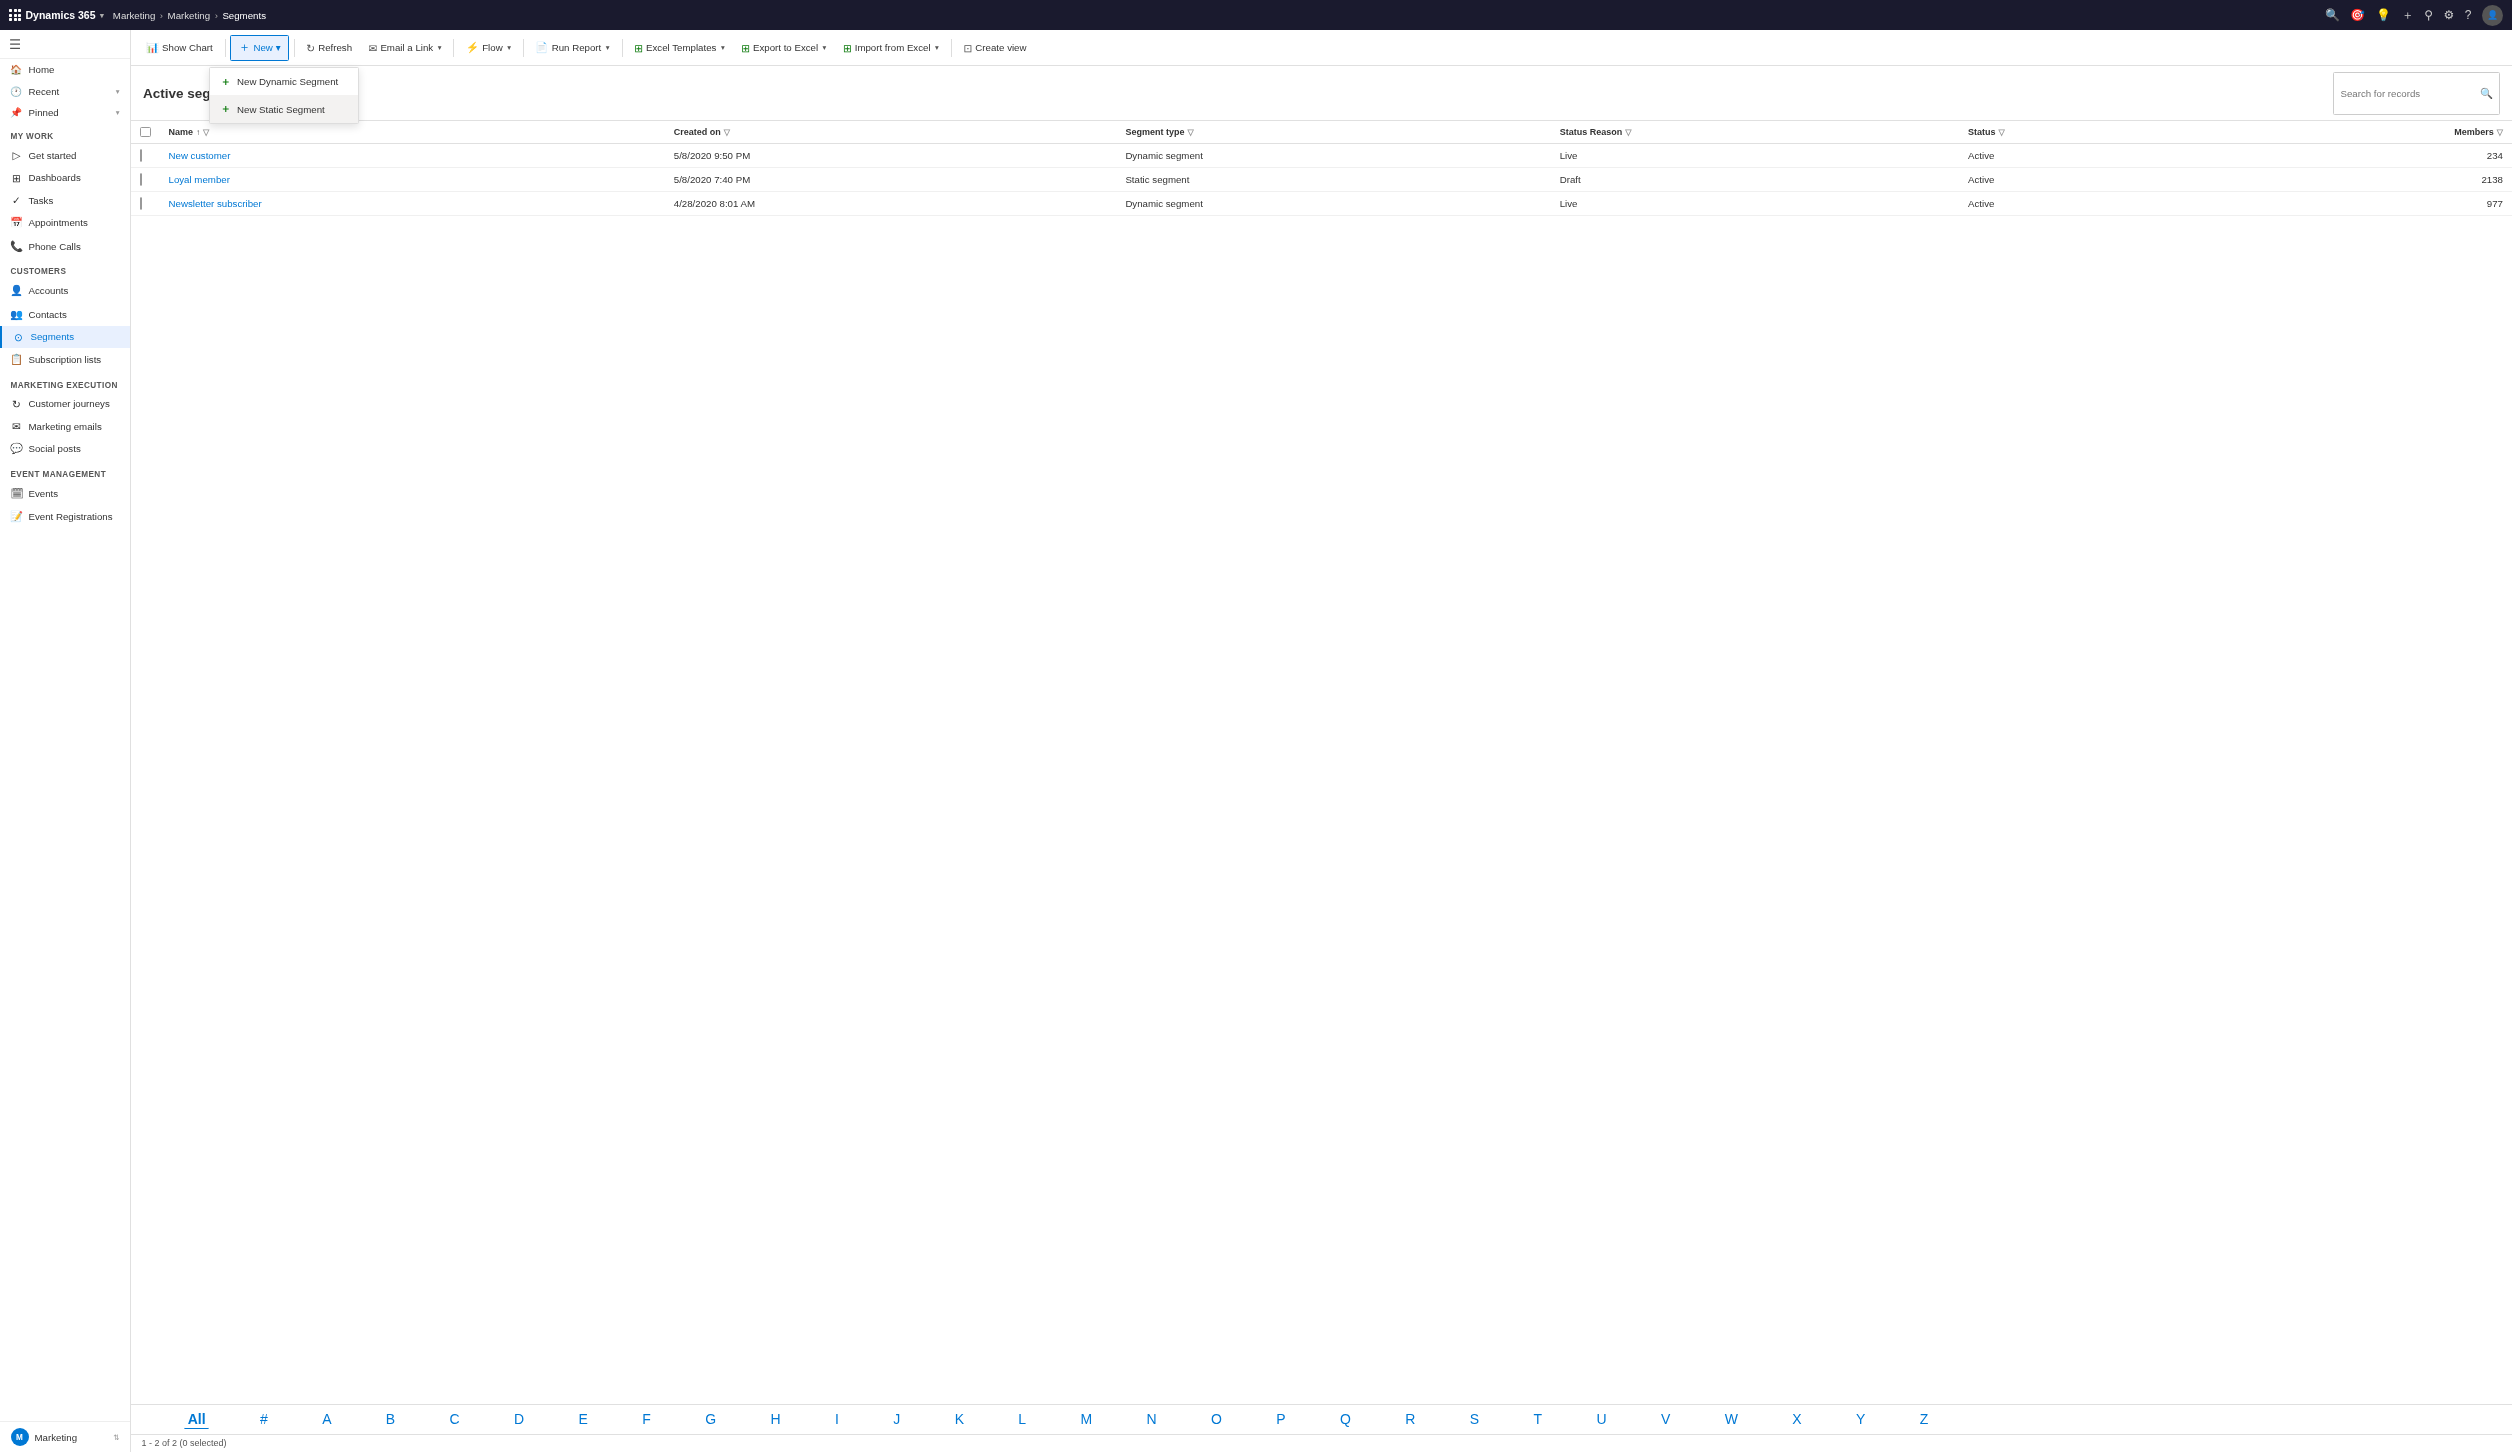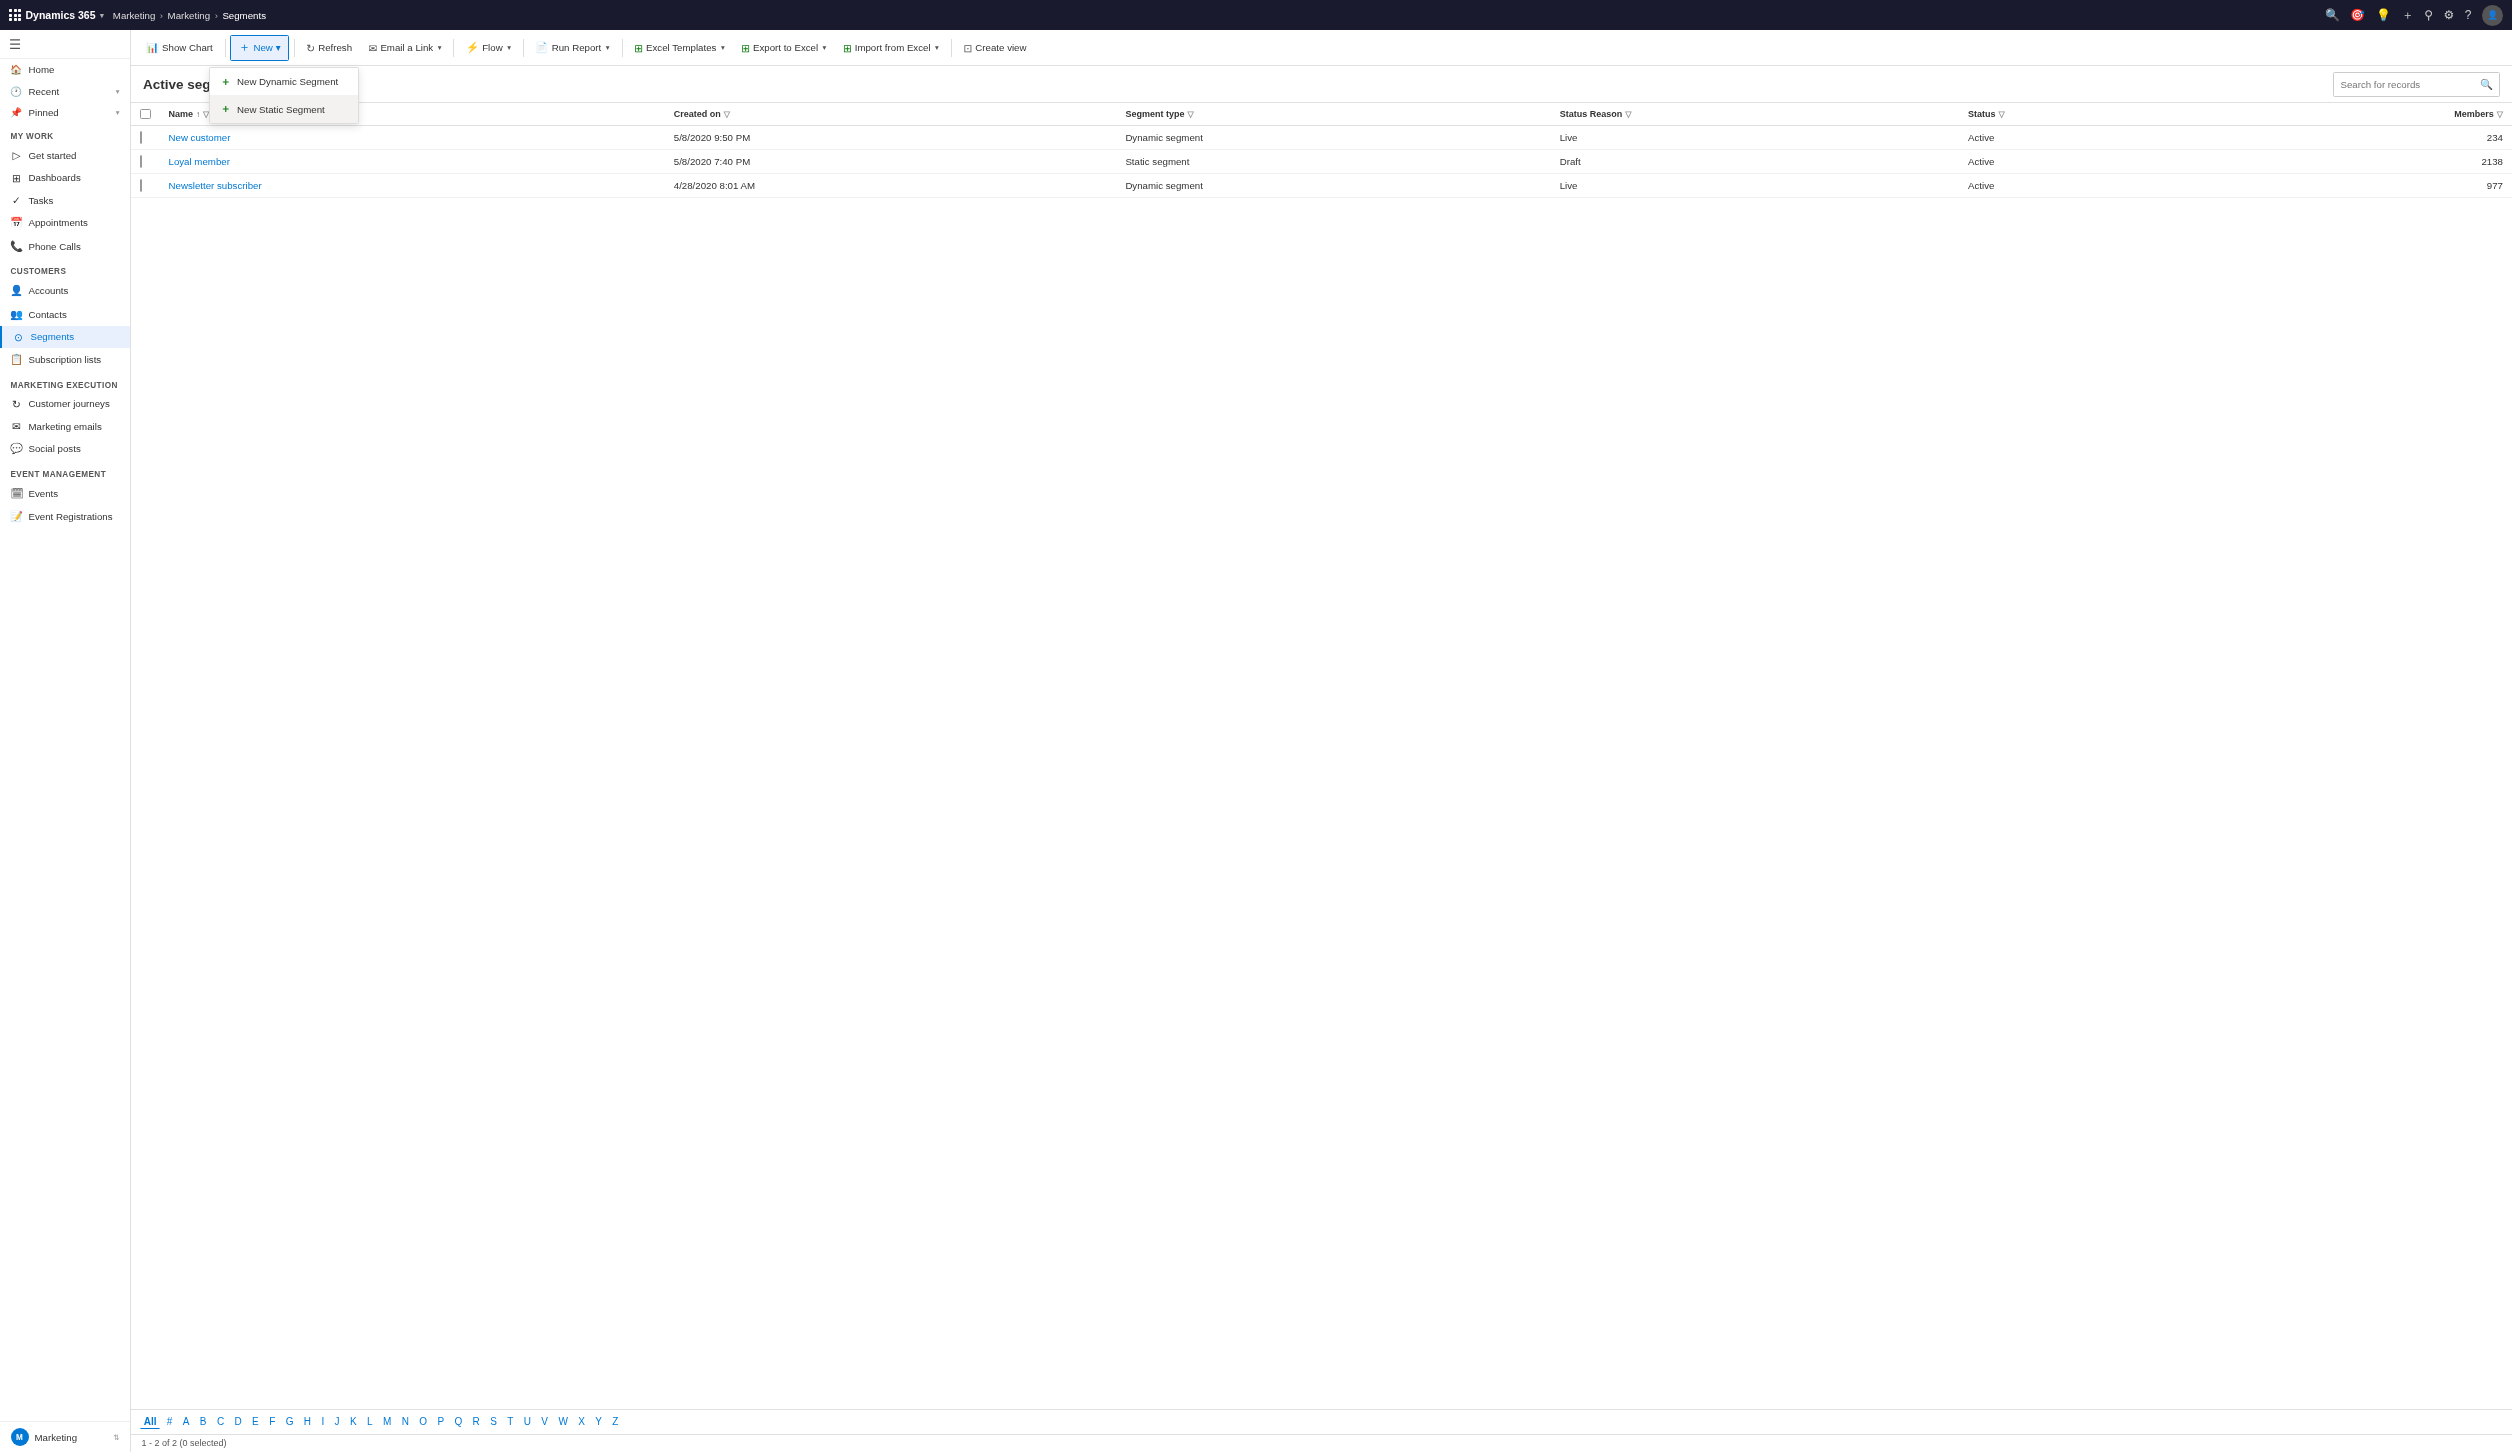--- a/index.html
+++ b/index.html
@@ -124,21 +124,21 @@
     .page-header {
       display: flex;
       align-items: center;
       justify-content: space-between;
       padding: 6px 12px 4.5px;
       border-bottom: 0.7px solid #e0e0e0;
       background: #fff;
       flex-shrink: 0;
     }
     .page-title { font-size: 13.5px; font-weight: 600; color: #333; }
-    .search-box { display: flex; align-items: center; border: 0.7px solid #ccc; border-radius: 1.5px; padding: 5px 6px; gap: 4.5px; background: #fff; }
+    .search-box { display: flex; align-items: center; border: 0.7px solid #ccc; border-radius: 1.5px; padding: 14px 6px; gap: 4.5px; background: #fff; }
     .search-box input { border: none; outline: none; font-size: 9.7px; color: #666; width: 135px; background: transparent; }
     .search-box .search-icon { color: #555; font-size: 10.5px; }
 
     
     .table-container { flex: 1; overflow-y: auto; position: relative; }
     table { width: 100%; border-collapse: collapse; }
     thead tr { border-bottom: 1.5px solid #e0e0e0; background: #f9a8d4; }
     thead th { padding: 6px 9px; text-align: left; font-size: 9px; font-weight: 600; color: #333; white-space: nowrap; position: sticky; top: 0; background: #fff; z-index: 5; }
     thead th .th-content { display: flex; align-items: center; gap: 3px; }
     thead th .filter-icon { color: #999; font-size: 8.2px; cursor: pointer; }
@@ -153,21 +153,21 @@
     .alpha-bar {
       display: flex;
       align-items: center;
       padding: 4.5px 9px;
       border-top: 0.7px solid #e0e0e0;
       gap: 3px;
       flex-wrap: wrap;
       background: #fff;
       flex-shrink: 0;
     }
-    .alpha-item { padding: 1.5px 3.7px; font-size: 10px; cursor: pointer; color: #0078d4; border-radius: 1.5px; }
+    .alpha-item { padding: 1.5px 3.7px; font-size: 14px; cursor: pointer; color: #0078d4; border-radius: 1.5px; margin-left: 44px; }
     .alpha-item.active { font-weight: 700; color: #0078d4; border-bottom: 1.5px solid #0078d4; }
 
     
     .status-bar {
       padding: 3.7px 10.5px;
       font-size: 9px;
       color: #555;
       border-top: 0.7px solid #e0e0e0;
       background: #fff;
       flex-shrink: 0;

